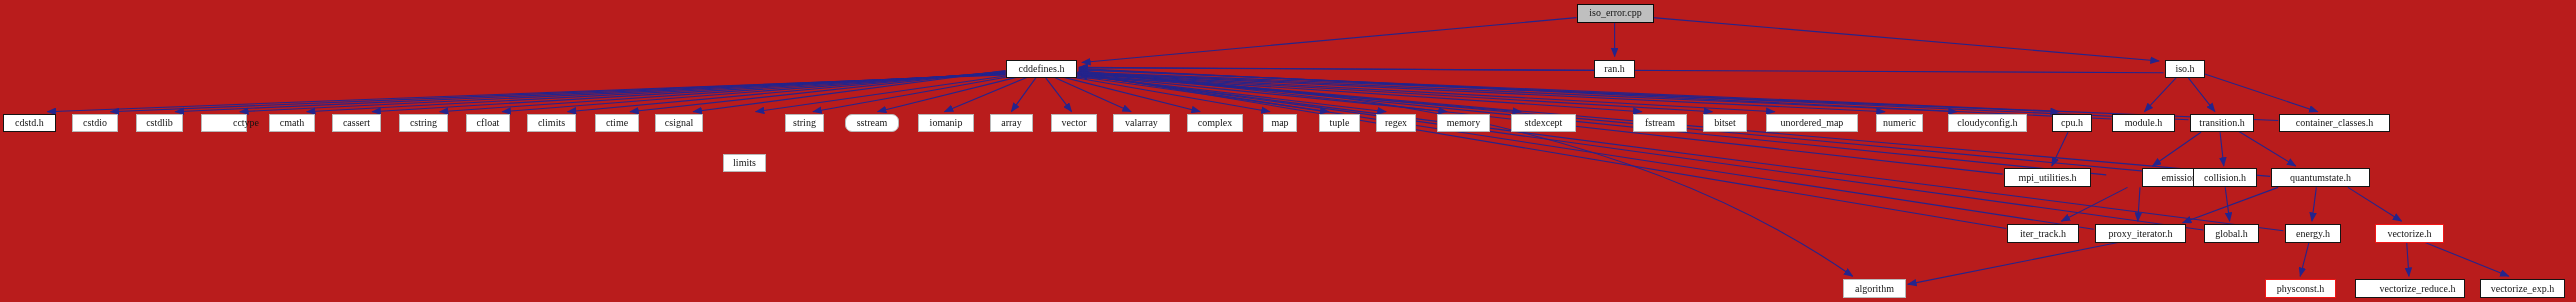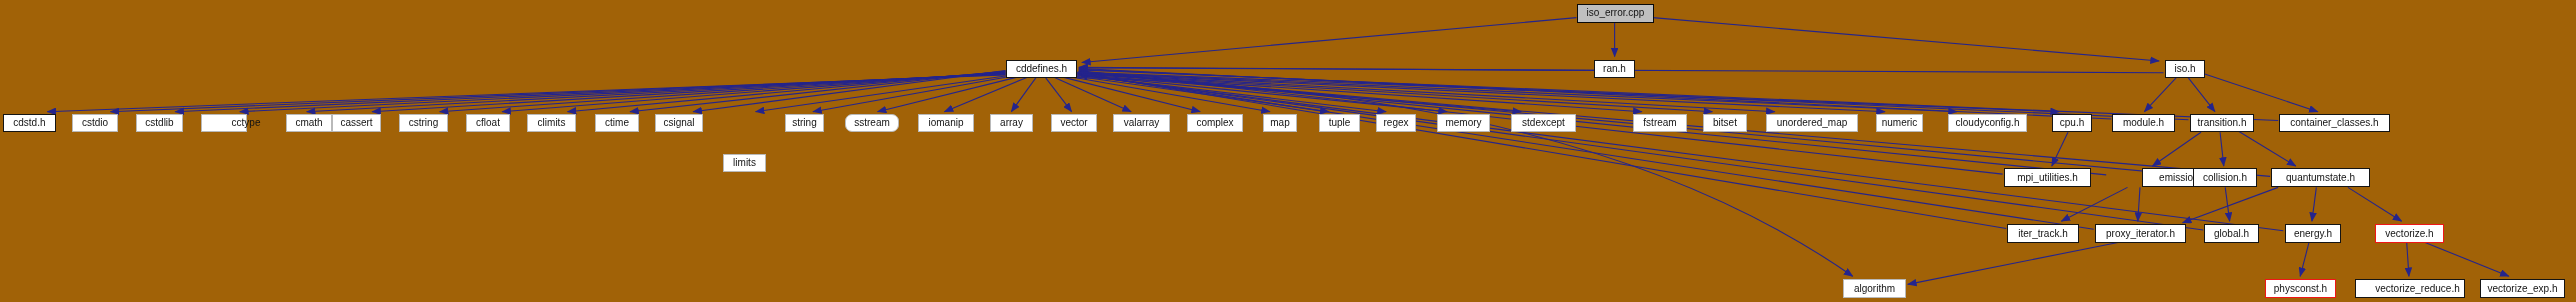--- a/index.html
+++ b/index.html
@@ -1,17 +1,17 @@
 <!DOCTYPE html>
 <html style="font-size:11.8px"><head>
 <meta charset="utf-8">
 <style>
   html,body{margin:0;padding:0;background:#ffffff;}
-  #canvas{position:relative;width:2576px;height:302px;background:#a16207;overflow:hidden;
-          font-family:Liberation Sans, sans-serif;}
+  #canvas{position:relative;width:2576px;height:302px;background:#b91c1c;overflow:hidden;
+          font-family:Liberation Serif, serif;}
   #edges{position:absolute;left:0;top:0;width:2576px;height:302px;}
   .node{position:absolute;box-sizing:border-box;display:flex;align-items:center;justify-content:center;
         background:#ffffff;border:0.7px solid #0d0d0d;color:#131313;font-size:10px;white-space:nowrap;
         line-height:1;z-index:2;}
   .node.main{background:#bfbfbf;border:1px solid #090909;}
   .node.linked{border:1px solid #141414;}
   .node.std{border:0.7px solid #b9b9b9;}
   .node.red{border:1.2px solid #f01616;}
 </style>
 </head>
@@ -101,21 +101,21 @@
   <div class="node main" style="left:1577px;top:3.7px;width:77px;height:19px;">iso_error.cpp</div>
 
   <div class="node linked" style="left:1006px;top:60px;width:71px;height:17.7px;">cddefines.h</div>
   <div class="node linked" style="left:1594px;top:60px;width:41px;height:17.7px;">ran.h</div>
   <div class="node linked" style="left:2165px;top:60px;width:40px;height:17.7px;">iso.h</div>
 
   <div class="node linked" style="left:2.9px;top:114px;width:53px;height:18.4px;">cdstd.h</div>
   <div class="node std" style="left:72px;top:114px;width:46px;height:18.4px;">cstdio</div>
   <div class="node std" style="left:136px;top:114px;width:47px;height:18.4px;">cstdlib</div>
   <div class="node std" style="left:201px;top:114px;width:37px;height:18.4px;padding-left:44px;">cctype</div>
-  <div class="node std" style="left:269px;top:114px;width:46px;height:18.4px;margin-left:17px;">cmath</div>
+  <div class="node std" style="left:269px;top:114px;width:46px;height:18.4px;">cmath</div>
   <div class="node std" style="left:332px;top:114px;width:49px;height:18.4px;">cassert</div>
   <div class="node std" style="left:399px;top:114px;width:49px;height:18.4px;">cstring</div>
   <div class="node std" style="left:466px;top:114px;width:44px;height:18.4px;">cfloat</div>
   <div class="node std" style="left:527px;top:114px;width:49px;height:18.4px;">climits</div>
   <div class="node std" style="left:595px;top:114px;width:44px;height:18.4px;">ctime</div>
   <div class="node std" style="left:655px;top:114px;width:48px;height:18.4px;">csignal</div>
   <div class="node std" style="left:723px;top:114px;width:43px;height:18.4px;margin-top:40px;">limits</div>
   <div class="node std" style="left:785px;top:114px;width:39px;height:18.4px;">string</div>
   <div class="node std" style="left:845px;top:114px;width:54px;height:18.4px;border-radius:7px;">sstream</div>
   <div class="node std" style="left:918px;top:114px;width:56px;height:18.4px;">iomanip</div>

